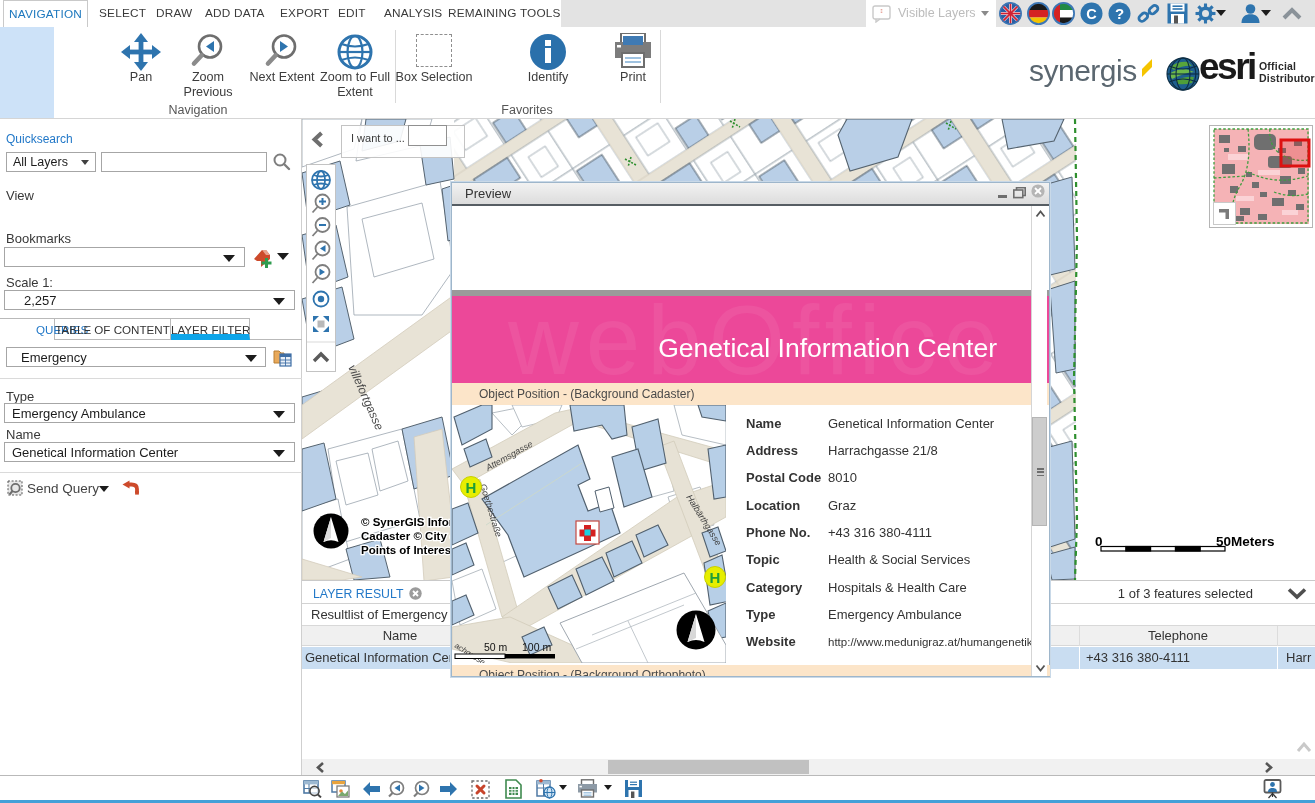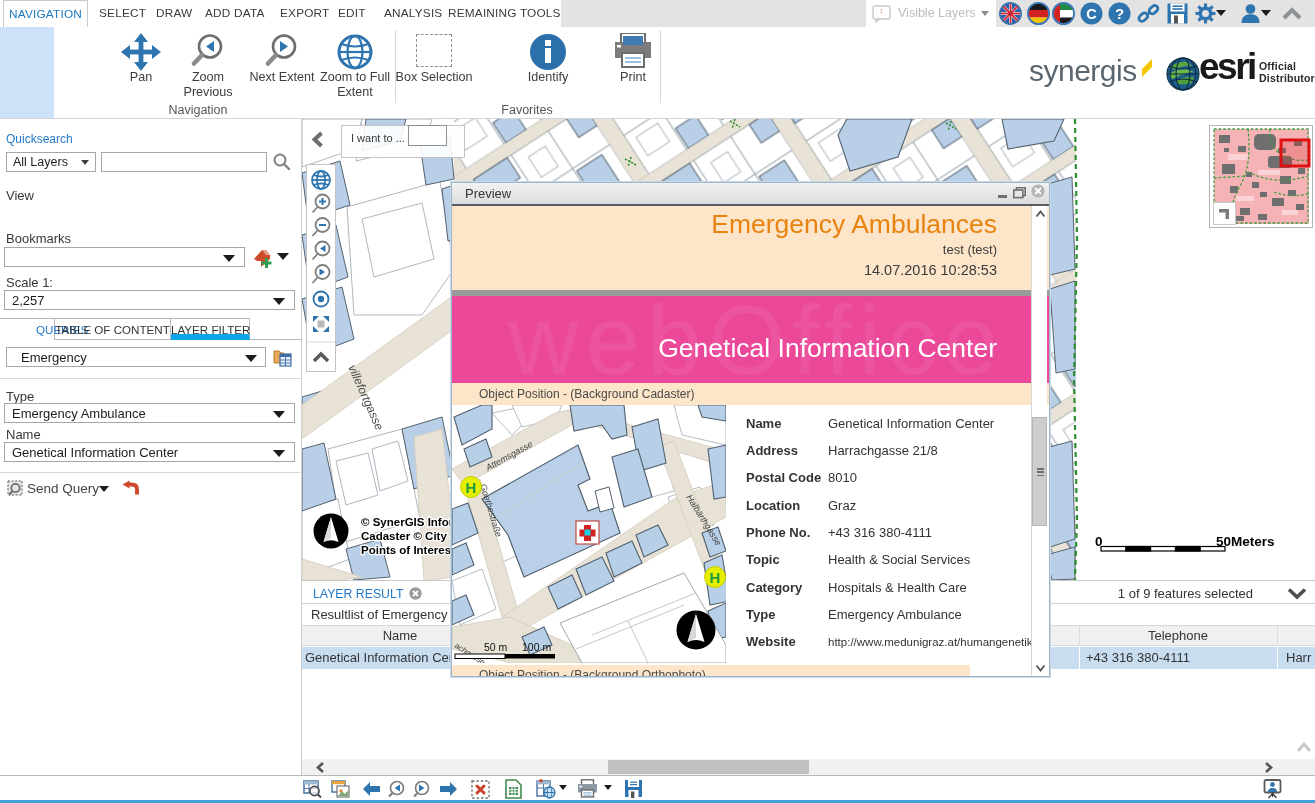--- a/index.html
+++ b/index.html
@@ -261,21 +261,21 @@
     <svg style="position:absolute;left:252px;top:129px;" width="22" height="22" viewBox="0 0 22 22">
       <path d="M2 11 L10 2 L14 2 L18 7 L18 11 L9 19 L9 13 L5 13 Z" fill="#cd4a2b"></path>
       <path d="M10 2 L14 7 L18 7 L14 2 Z" fill="#e8a28e"></path>
       <g stroke="#2f9c4f" stroke-width="3">
           <line x1="14.5" y1="10" x2="14.5" y2="20"></line>
           <line x1="9.5" y1="15" x2="19.5" y2="15"></line>
         </g>
     </svg>
     <div class="caret big" style="left:277px;top:134px;"></div>
     <div class="lbl13" style="left:6px;top:156px;">Scale 1:</div>
-    <div class="dd" style="left:4px;top:171px;width:291px;height:20px;padding-left:7px;line-height:19px;">2,257<div class="caret big" style="right:9px;top:7px;"></div></div>
+    <div class="dd" style="left:4px;top:171px;width:291px;height:20px;padding-left:19px;line-height:19px;">2,257<div class="caret big" style="right:9px;top:7px;"></div></div>
     <div style="position:absolute;left:0;top:199px;width:302px;height:22px;font-size:11.6px;">
       <div style="position:absolute;left:0;top:0;width:55px;height:22px;border-top:1px solid #b9b9b9;border-right:1px solid #b9b9b9;color:#2278c8;text-align:center;line-height:21px;padding-left:36px;">QUERIES</div>
       <div style="position:absolute;left:55px;top:0;width:116px;height:22px;border-top:1px solid #b9b9b9;border-right:1px solid #b9b9b9;border-bottom:1px solid #b9b9b9;color:#333;text-align:center;line-height:21px;white-space:nowrap;overflow:hidden;">TABLE OF CONTENT</div>
       <div style="position:absolute;left:171px;top:0;width:79px;height:22px;border-top:1px solid #b9b9b9;border-right:1px solid #b9b9b9;border-bottom:6px solid #0ea5e9;color:#333;text-align:center;line-height:21px;white-space:nowrap;">LAYER FILTER</div>
       <div style="position:absolute;left:250px;top:21px;width:52px;height:1px;background:#b9b9b9;"></div>
     </div>
     <div class="dd" style="left:6px;top:228px;width:260px;height:20px;padding-left:14px;line-height:19px;">Emergency<div class="caret big" style="right:8px;top:7px;"></div></div>
     <svg style="position:absolute;left:273px;top:229px;" width="19" height="19" viewBox="0 0 19 19">
       <path d="M1 3 L6 3 L8 5 L11 5 L11 15 L1 15 Z" fill="#e8a95b" stroke="#b97e33" stroke-width="1"></path>
       <rect x="7" y="6" width="11" height="12" fill="#e9f0f8" stroke="#3f6ea5" stroke-width="1.2"></rect>
@@ -506,21 +506,21 @@
   </div>
   <div id="bottompanel">
     <div style="position:absolute;left:11px;top:6px;font-size:12.3px;color:#2278c8;">LAYER RESULT</div>
     <svg style="position:absolute;left:107px;top:6px;" width="13" height="13" viewBox="0 0 13 13">
       <circle cx="6.5" cy="6.5" r="6.2" fill="#9b9b9b"></circle>
       <g stroke="#fff" stroke-width="1.8">
           <line x1="4" y1="4" x2="9" y2="9"></line>
           <line x1="9" y1="4" x2="4" y2="9"></line>
         </g>
     </svg>
-    <div style="position:absolute;left:751px;top:5px;width:200px;text-align:right;font-size:13px;color:#333;">1 of 9 features selected</div>
+    <div style="position:absolute;left:751px;top:5px;width:200px;text-align:right;font-size:13px;color:#333;">1 of 3 features selected</div>
     <svg style="position:absolute;left:985px;top:6px;" width="20" height="13" viewBox="0 0 20 13">
       <path d="M2 2.5 L10 10 L18 2.5" fill="none" stroke="#4f4f4f" stroke-width="3.6"></path>
     </svg>
     <div style="position:absolute;left:0;top:22px;width:1013px;height:1px;background:#d2d2d2;"></div>
     <div style="position:absolute;left:9px;top:26px;font-size:13px;color:#333;">Resultlist of Emergency</div>
     <div style="position:absolute;left:0;top:44px;width:1013px;height:21px;background:#f0f0f0;border-top:1px solid #d8d8d8;border-bottom:1px solid #d8d8d8;">
       <div style="position:absolute;left:0;top:0;width:196px;text-align:center;line-height:19px;">Name</div>
       <div style="position:absolute;left:777px;top:0;width:198px;text-align:center;line-height:19px;">Telephone</div>
       <div style="position:absolute;left:777px;top:0;width:1px;height:20px;background:#dcdcdc;"></div>
       <div style="position:absolute;left:975px;top:0;width:1px;height:20px;background:#dcdcdc;"></div>
@@ -645,25 +645,20 @@
         <path d="M3.5 3 L3.5 0.8 L12.2 0.8 L12.2 8.5 L10 8.5" fill="none" stroke="#6e6e6e" stroke-width="1.6"></path>
         <rect x="0.8" y="3" width="9" height="7.6" fill="none" stroke="#6e6e6e" stroke-width="1.6"></rect>
       </svg>
       <svg style="position:absolute;left:579px;top:1px;" width="14" height="14" viewBox="0 0 14 14">
         <circle cx="7" cy="7" r="6.6" fill="#b5b5b5"></circle>
         <g stroke="#fff" stroke-width="1.8">
             <line x1="4" y1="4" x2="10" y2="10"></line>
             <line x1="10" y1="4" x2="4" y2="10"></line>
           </g>
       </svg>
-    </div>
-    <div style="position:absolute;left:0;top:23px;width:597px;height:84px;background:#fce5c9;">
-      <div style="position:absolute;right:52px;top:3px;font-size:26.5px;color:#e8830f;">Emergency Ambulances</div>
-      <div style="position:absolute;right:52px;top:36px;font-size:13px;color:#3c3c3c;">test (test)</div>
-      <div style="position:absolute;right:52px;top:56px;font-size:14.5px;color:#3c3c3c;">14.07.2016 10:28:53</div>
     </div>
     <div style="position:absolute;left:0;top:107px;width:597px;height:6px;background:#9a9a9a;"></div>
     <div style="position:absolute;left:0;top:113px;width:597px;height:87px;background:#ec4899;overflow:hidden;">
       <div style="position:absolute;left:56px;top:-12px;font-size:98px;letter-spacing:7px;color:rgba(255,255,255,0.065);white-space:nowrap;">webOffice</div>
       <div style="position:absolute;right:52px;top:37px;font-size:26.5px;color:#fff;">Genetical Information Center</div>
     </div>
     <div style="position:absolute;left:0;top:200px;width:597px;height:22px;background:#fce5c9;">
       <div style="position:absolute;left:27px;top:4px;font-size:12px;color:#4a4a4a;">Object Position - (Background Cadaster)</div>
     </div>
 
@@ -766,21 +761,21 @@
       <div style="position:absolute;left:0;top:147px;font-weight:bold;">Topic</div>
         <div style="position:absolute;left:82px;top:147px;">Health &amp; Social Services</div>
       <div style="position:absolute;left:0;top:175px;font-weight:bold;">Category</div>
         <div style="position:absolute;left:82px;top:175px;">Hospitals &amp; Health Care</div>
       <div style="position:absolute;left:0;top:202px;font-weight:bold;">Type</div>
         <div style="position:absolute;left:82px;top:202px;">Emergency Ambulance</div>
       <div style="position:absolute;left:0;top:229px;font-weight:bold;">Website</div>
         <div style="position:absolute;left:82px;top:231px;width:204px;white-space:nowrap;overflow:hidden;font-size:11.5px;">http://www.medunigraz.at/humangenetik/</div>
     </div>
 
-    <div style="position:absolute;left:0;top:482px;width:518px;height:11px;background:#fce5c9;overflow:hidden;">
+    <div style="position:absolute;left:0;top:482px;width:598px;height:11px;background:#fce5c9;overflow:hidden;">
       <div style="position:absolute;left:27px;top:3px;font-size:12px;color:#4a4a4a;">Object Position - (Background Orthophoto)</div>
     </div>
 
     <div style="position:absolute;left:579px;top:23px;width:16px;height:470px;background:#fff;border-left:1px solid #d5d5d5;">
       <svg style="position:absolute;left:3px;top:3px;" width="11" height="10" viewBox="0 0 11 10">
           <path d="M1.5 7.5 L5.5 2.5 L9.5 7.5" fill="none" stroke="#555" stroke-width="1.8"></path>
         </svg>
       <div style="position:absolute;left:0px;top:211px;width:15px;height:109px;background:#cdcdcd;border:1px solid #b5b5b5;">
         <div style="position:absolute;left:4px;top:50px;width:7px;height:1.6px;background:#6e6e6e;"></div>
         <div style="position:absolute;left:4px;top:53.4px;width:7px;height:1.6px;background:#6e6e6e;"></div>

